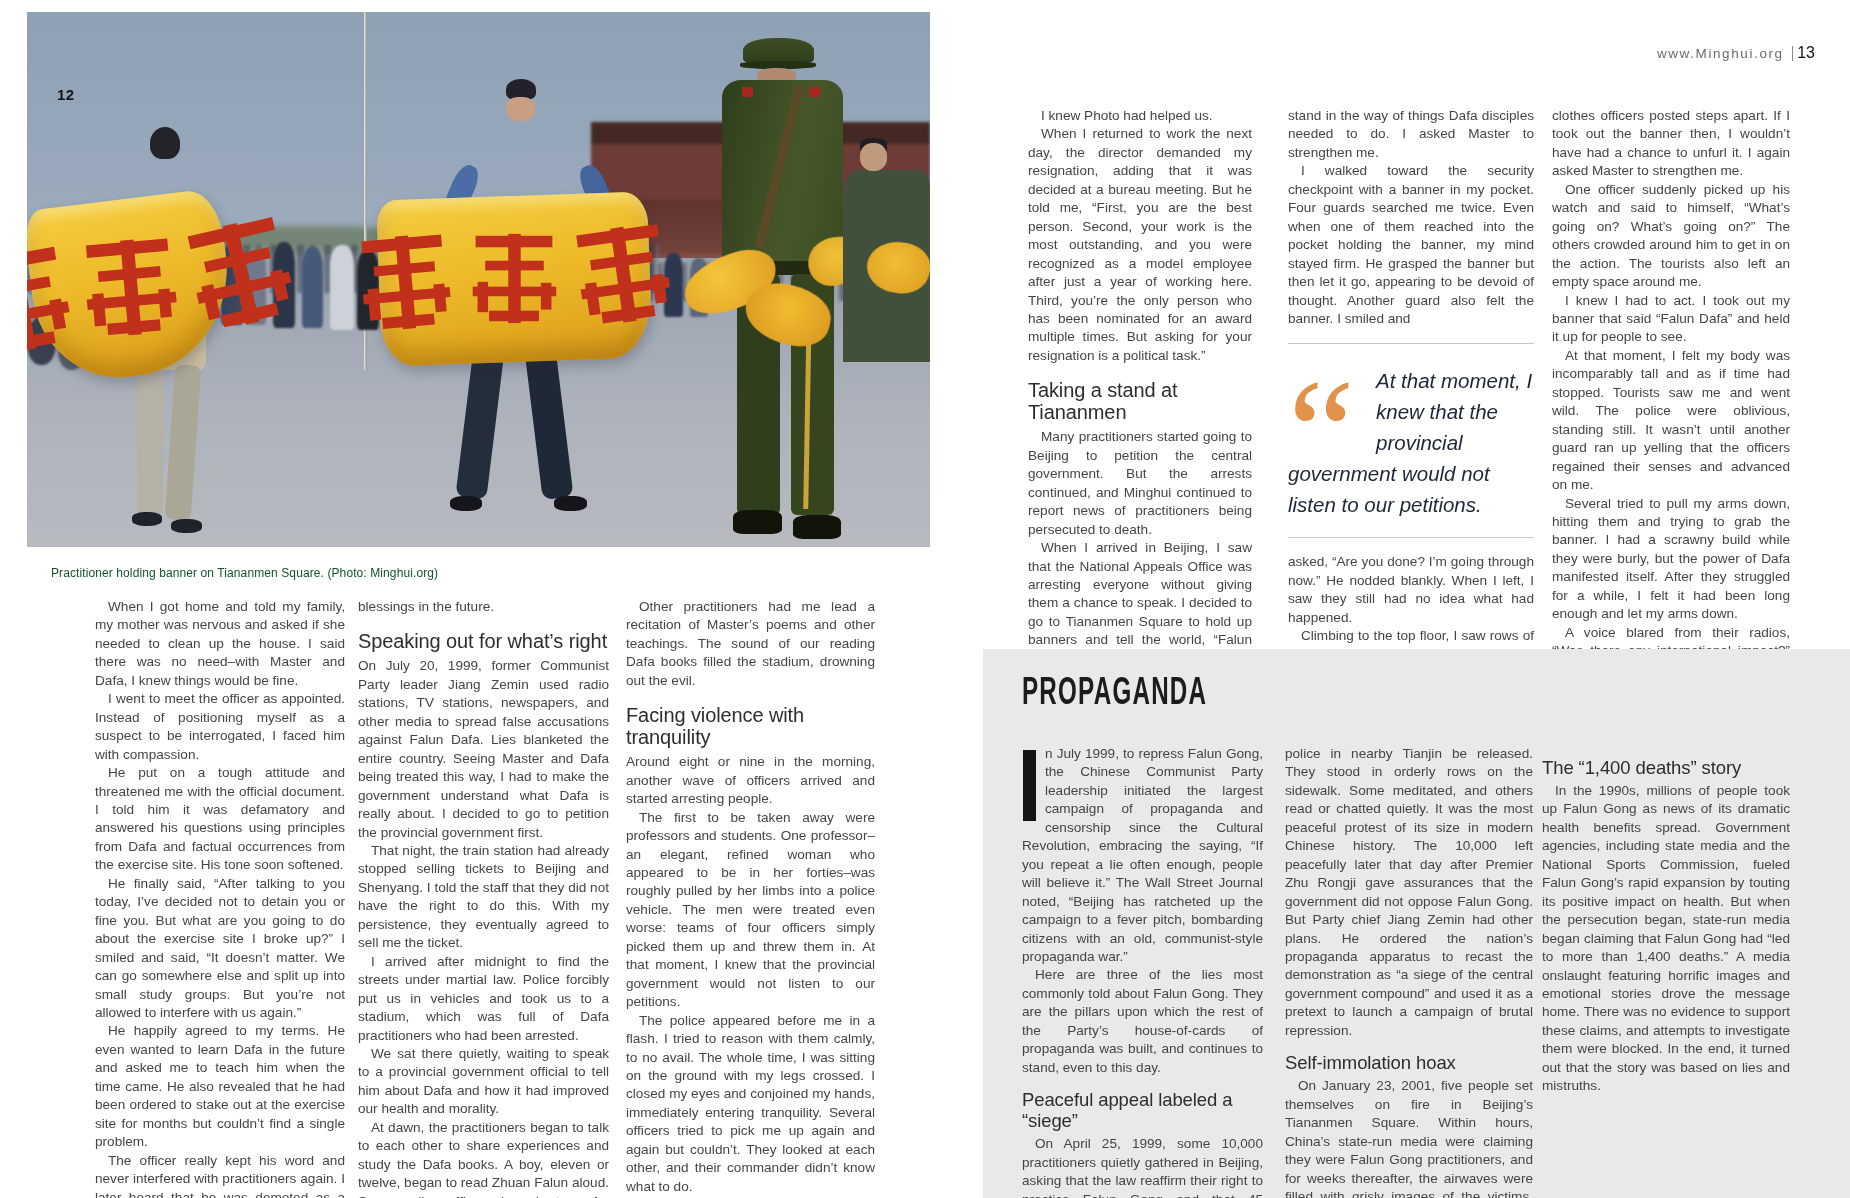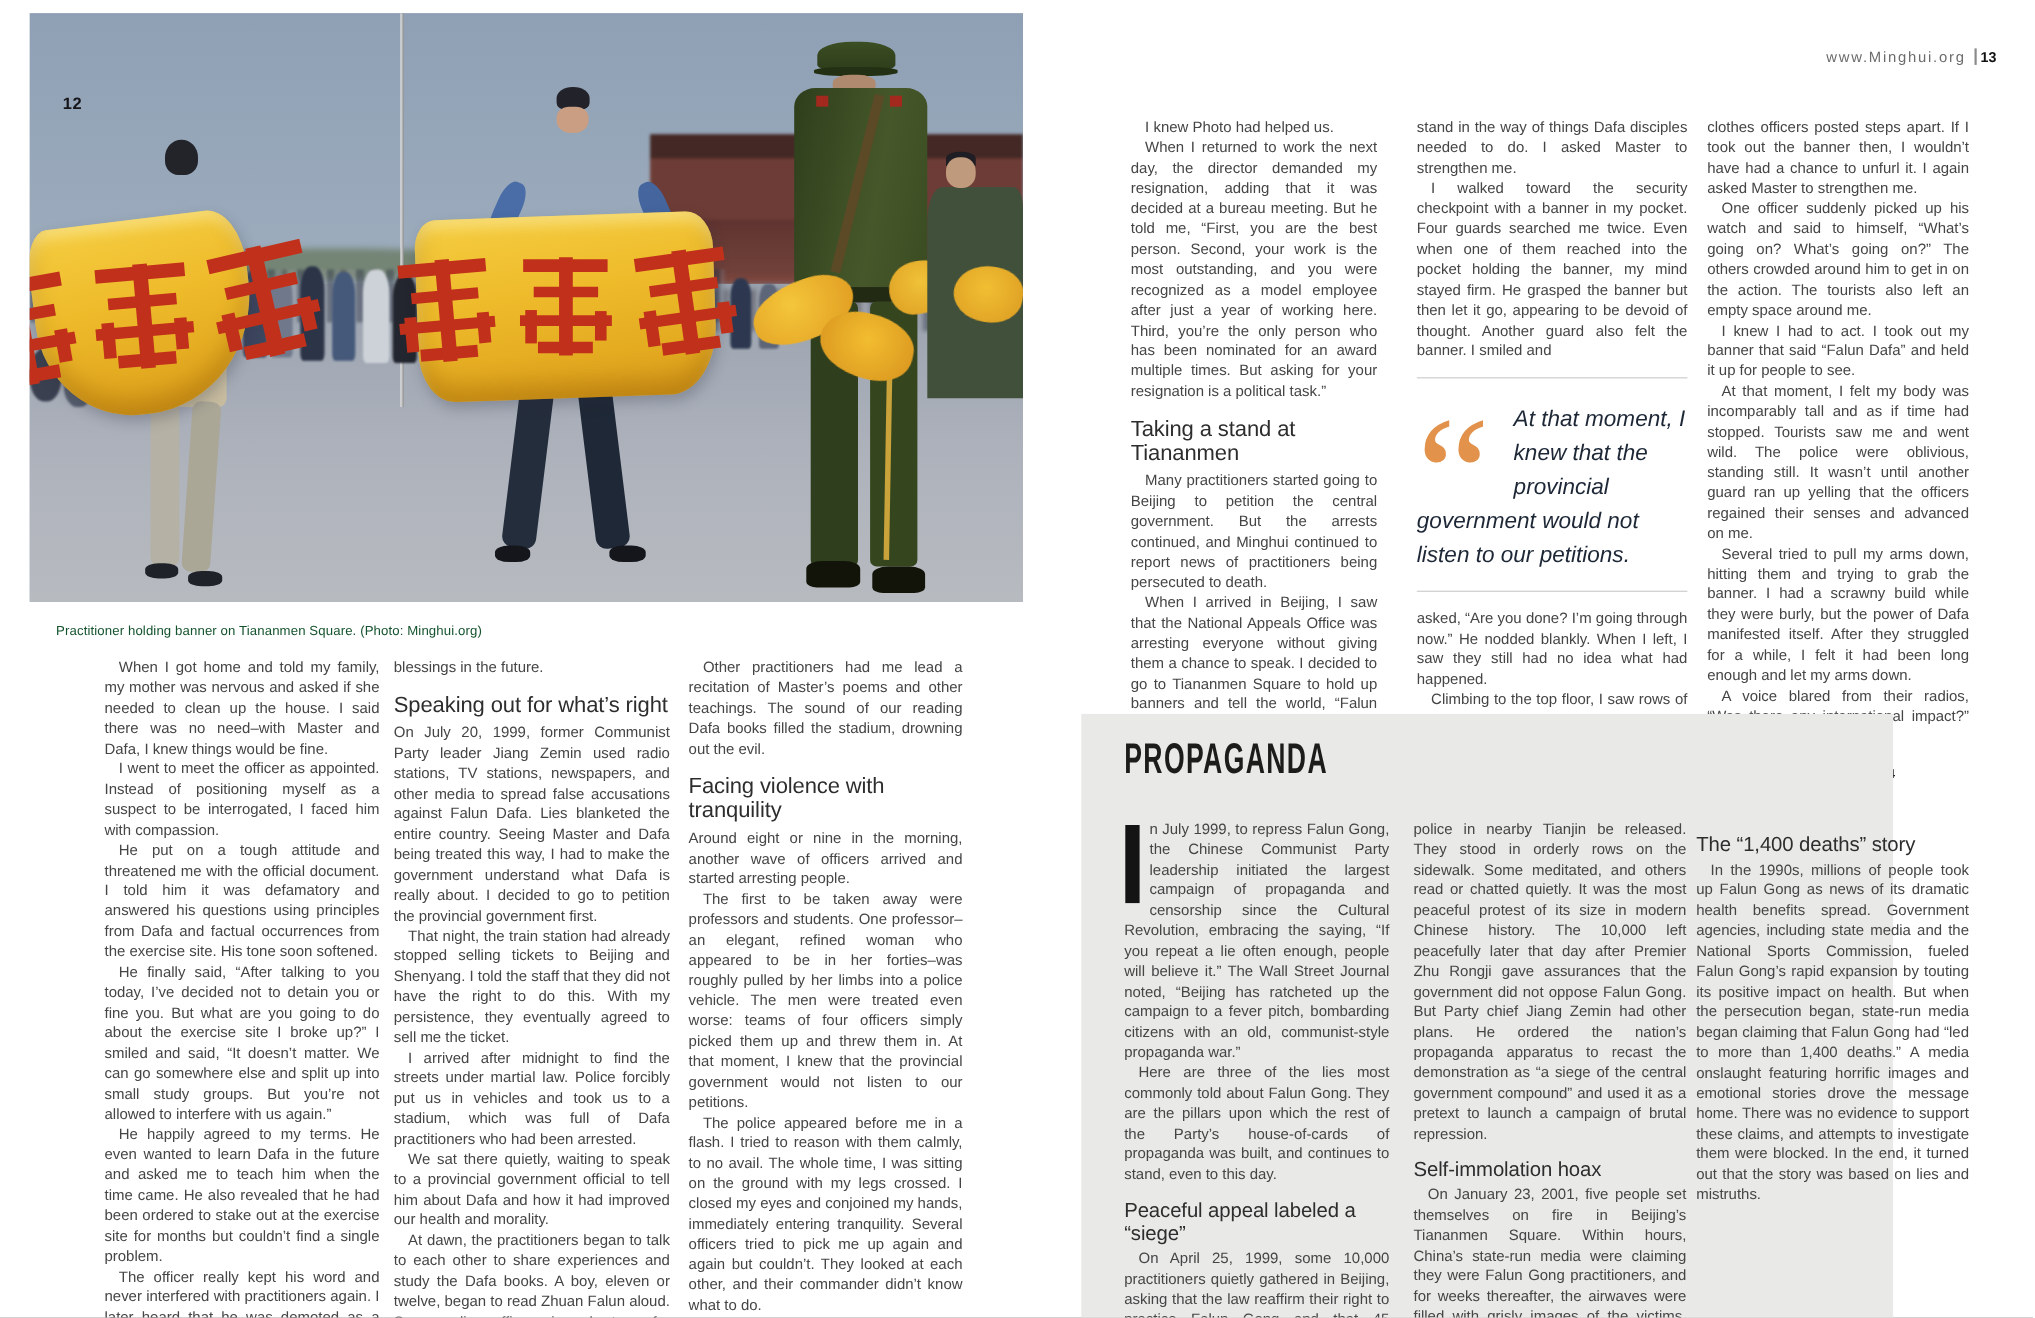--- a/index.html
+++ b/index.html
@@ -84,21 +84,21 @@
        linear-gradient(#c1301a,#c1301a) 90% 78%/12% 30% no-repeat;}
   .glyph.g2{transform:rotate(2deg) scale(.96);}
   .glyph.g3{transform:rotate(-6deg) scale(1.02);}
   .pagenum-left{left:30px;top:74px;font-size:15px;font-weight:bold;color:#15151a;letter-spacing:.5px;}
 
   
   .caption{position:absolute;left:51px;top:554px;font-size:12px;color:#14532d;letter-spacing:.1px;margin-top:12px;}
   .header-right{position:absolute;top:44px;left:1640px;width:175px;text-align:right;font-size:13.5px;
       color:#6b6b6b;letter-spacing:1.6px;white-space:nowrap;}
   .hsep{display:inline-block;width:1.5px;height:15px;background:#8a8a8a;margin:0 4px -3px 8px;}
-  .hpage{font-size:13px;font-weight:bold;color:#111;letter-spacing:0;}
+  .hpage{font-size:16px;font-weight:normal;color:#111;letter-spacing:0;}
 
   .col{position:absolute;text-align:justify;font-size:13.6px;line-height:18.45px;color:#454545;}
   .para{margin:0;}
   .para.ind{text-indent:13px;}
   .subhead{font-size:20px;line-height:22px;color:#2d2d2d;margin:14px 0 5px;text-align:left;letter-spacing:-.1px;}
   .c-l1{left:95px; top:598px;width:250px;}
   .c-l2{left:358px;top:598px;width:251px;}
   .c-l3{left:626px;top:598px;width:249px;}
   .c-r1{left:1028px;top:107px;width:224px;}
   .c-r2{left:1288px;top:107px;width:246px;}
@@ -108,21 +108,21 @@
   .pq{padding:6px 0 2px;}
   .pq-mark{float:left;width:84px;height:66px;overflow:hidden;margin:8px 4px 4px 0;
       font-family:"Liberation Serif",serif;font-size:150px;line-height:118px;color:#E2924B;}
   .pq-text{font-family:Liberation Sans, sans-serif;font-style:italic;font-size:20.5px;line-height:31px;
       color:#1d2736;text-align:left;display:block;}
   .continued{margin-top:16px;font-size:11.5px;color:#666;letter-spacing:1.1px;text-align:left;margin-left:-12px;white-space:nowrap;}
   .continued .arrow{color:#E2924B;font-size:10px;margin-right:9px;}
   .continued .cpage{font-weight:bold;color:#1d1d1d;}
 
   
-  .pbox{position:absolute;left:983px;top:649px;width:738px;height:549px;background:#E9E9E7;}
+  .pbox{position:absolute;left:983px;top:649px;width:867px;height:549px;background:#E9E9E7;}
   .ptitle{position:absolute;left:39px;top:20px;font-size:39px;font-weight:700;color:#1c1c1a;
       transform:scaleX(.62);transform-origin:0 0;letter-spacing:2px;white-space:nowrap;
       font-family:"Liberation Sans",sans-serif;}
   .pbox .col{position:absolute;top:96px;}
   .c-p1{left:39px;width:241px;}
   .c-p2{left:302px;width:248px;}
   .c-p3{left:559px;width:248px;}
   .pbox .subhead{font-size:18.5px;line-height:21px;margin:12px 0 4px;}
   .dropcap{float:left;width:13px;height:71px;background:#141414;margin:5px 9px 3px 1px;}
 </style>

